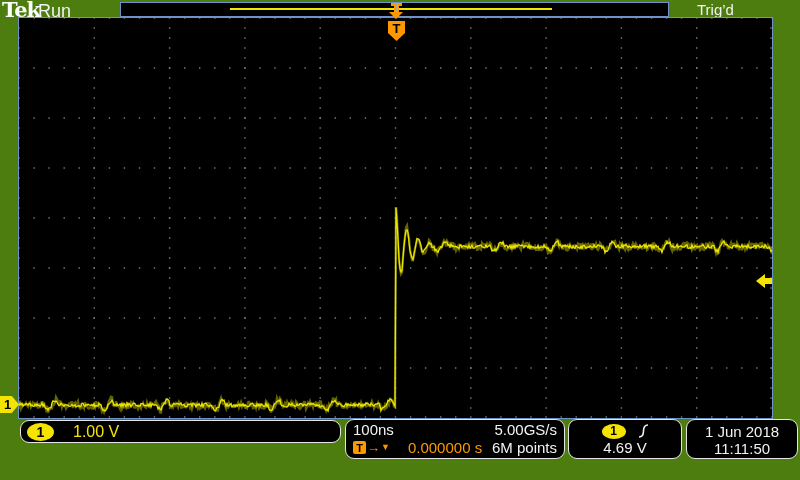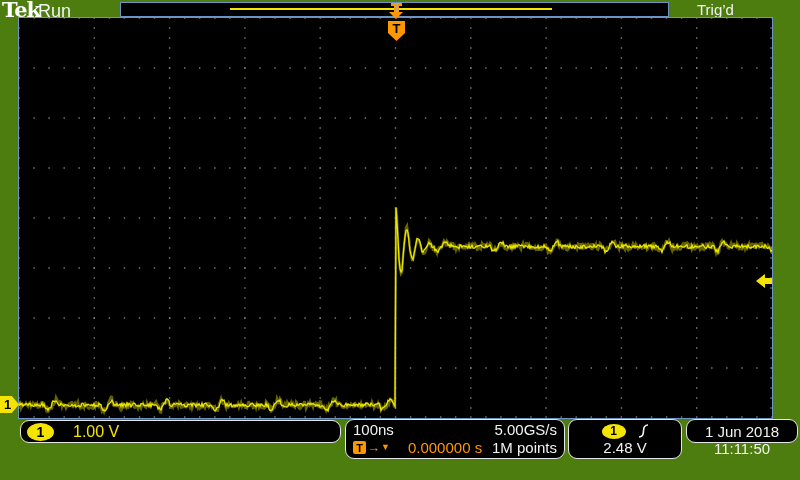--- a/index.html
+++ b/index.html
@@ -57,21 +57,21 @@
   .hrow2-left{display:flex;align-items:center;gap:1px;color:var(--orange);}
   .t-square{width:13px;height:13px;background:var(--orange);color:#000;font-weight:bold;
             font-size:11px;display:flex;align-items:center;justify-content:center;border-radius:2px;}
   .arrow-glyph{font-size:13px;color:var(--orange);}
   .downtri-glyph{font-size:9px;color:var(--orange);}
   .delay-txt{font-size:15px;color:var(--orange);margin-left:17px;}
   .trig-box{left:568px;top:419px;width:114px;height:40px;display:flex;flex-direction:column;
             justify-content:space-between;align-items:center;padding:3px 4px;}
   .trig-row1{display:flex;align-items:center;gap:12px;}
   .trig-level{font-size:15px;}
-  .dt-box{left:686px;top:419px;width:112px;height:24px;display:flex;flex-direction:column;
+  .dt-box{left:686px;top:419px;width:112px;height:40px;display:flex;flex-direction:column;
           justify-content:space-between;align-items:center;padding:3px 2px;}
   .dt-box .txt{font-size:15px;}
 </style>
 </head>
 <body>
 
 <div class="screen">
 
   <div class="logo">Tek</div>
   <div class="acq-status">Run</div>
@@ -984,32 +984,32 @@
       <span class="txt">100ns</span>
       <span class="txt">5.00GS/s</span>
     </div>
     <div class="row">
       <span class="hrow2-left">
         <span class="t-square">T</span>
         <span class="arrow-glyph">→</span>
         <span class="downtri-glyph">▼</span>
         <span class="delay-txt">0.000000 s</span>
       </span>
-      <span class="txt">1M points</span>
+      <span class="txt">6M points</span>
     </div>
   </div>
 
   <div class="box trig-box">
     <div class="trig-row1">
       <div class="badge small">1</div>
       <svg width="11" height="16">
         <path d="M1,14 Q5.5,14 5.5,8 Q5.5,2 10,2" fill="none" stroke="#f2f2f2" stroke-width="1.6"></path>
       </svg>
     </div>
-    <div class="trig-level">2.48 V</div>
+    <div class="trig-level">4.69 V</div>
   </div>
 
   <div class="box dt-box">
     <span class="txt">1 Jun 2018</span>
     <span class="txt">11:11:50</span>
   </div>
 
 </div>
 
 </body></html>

